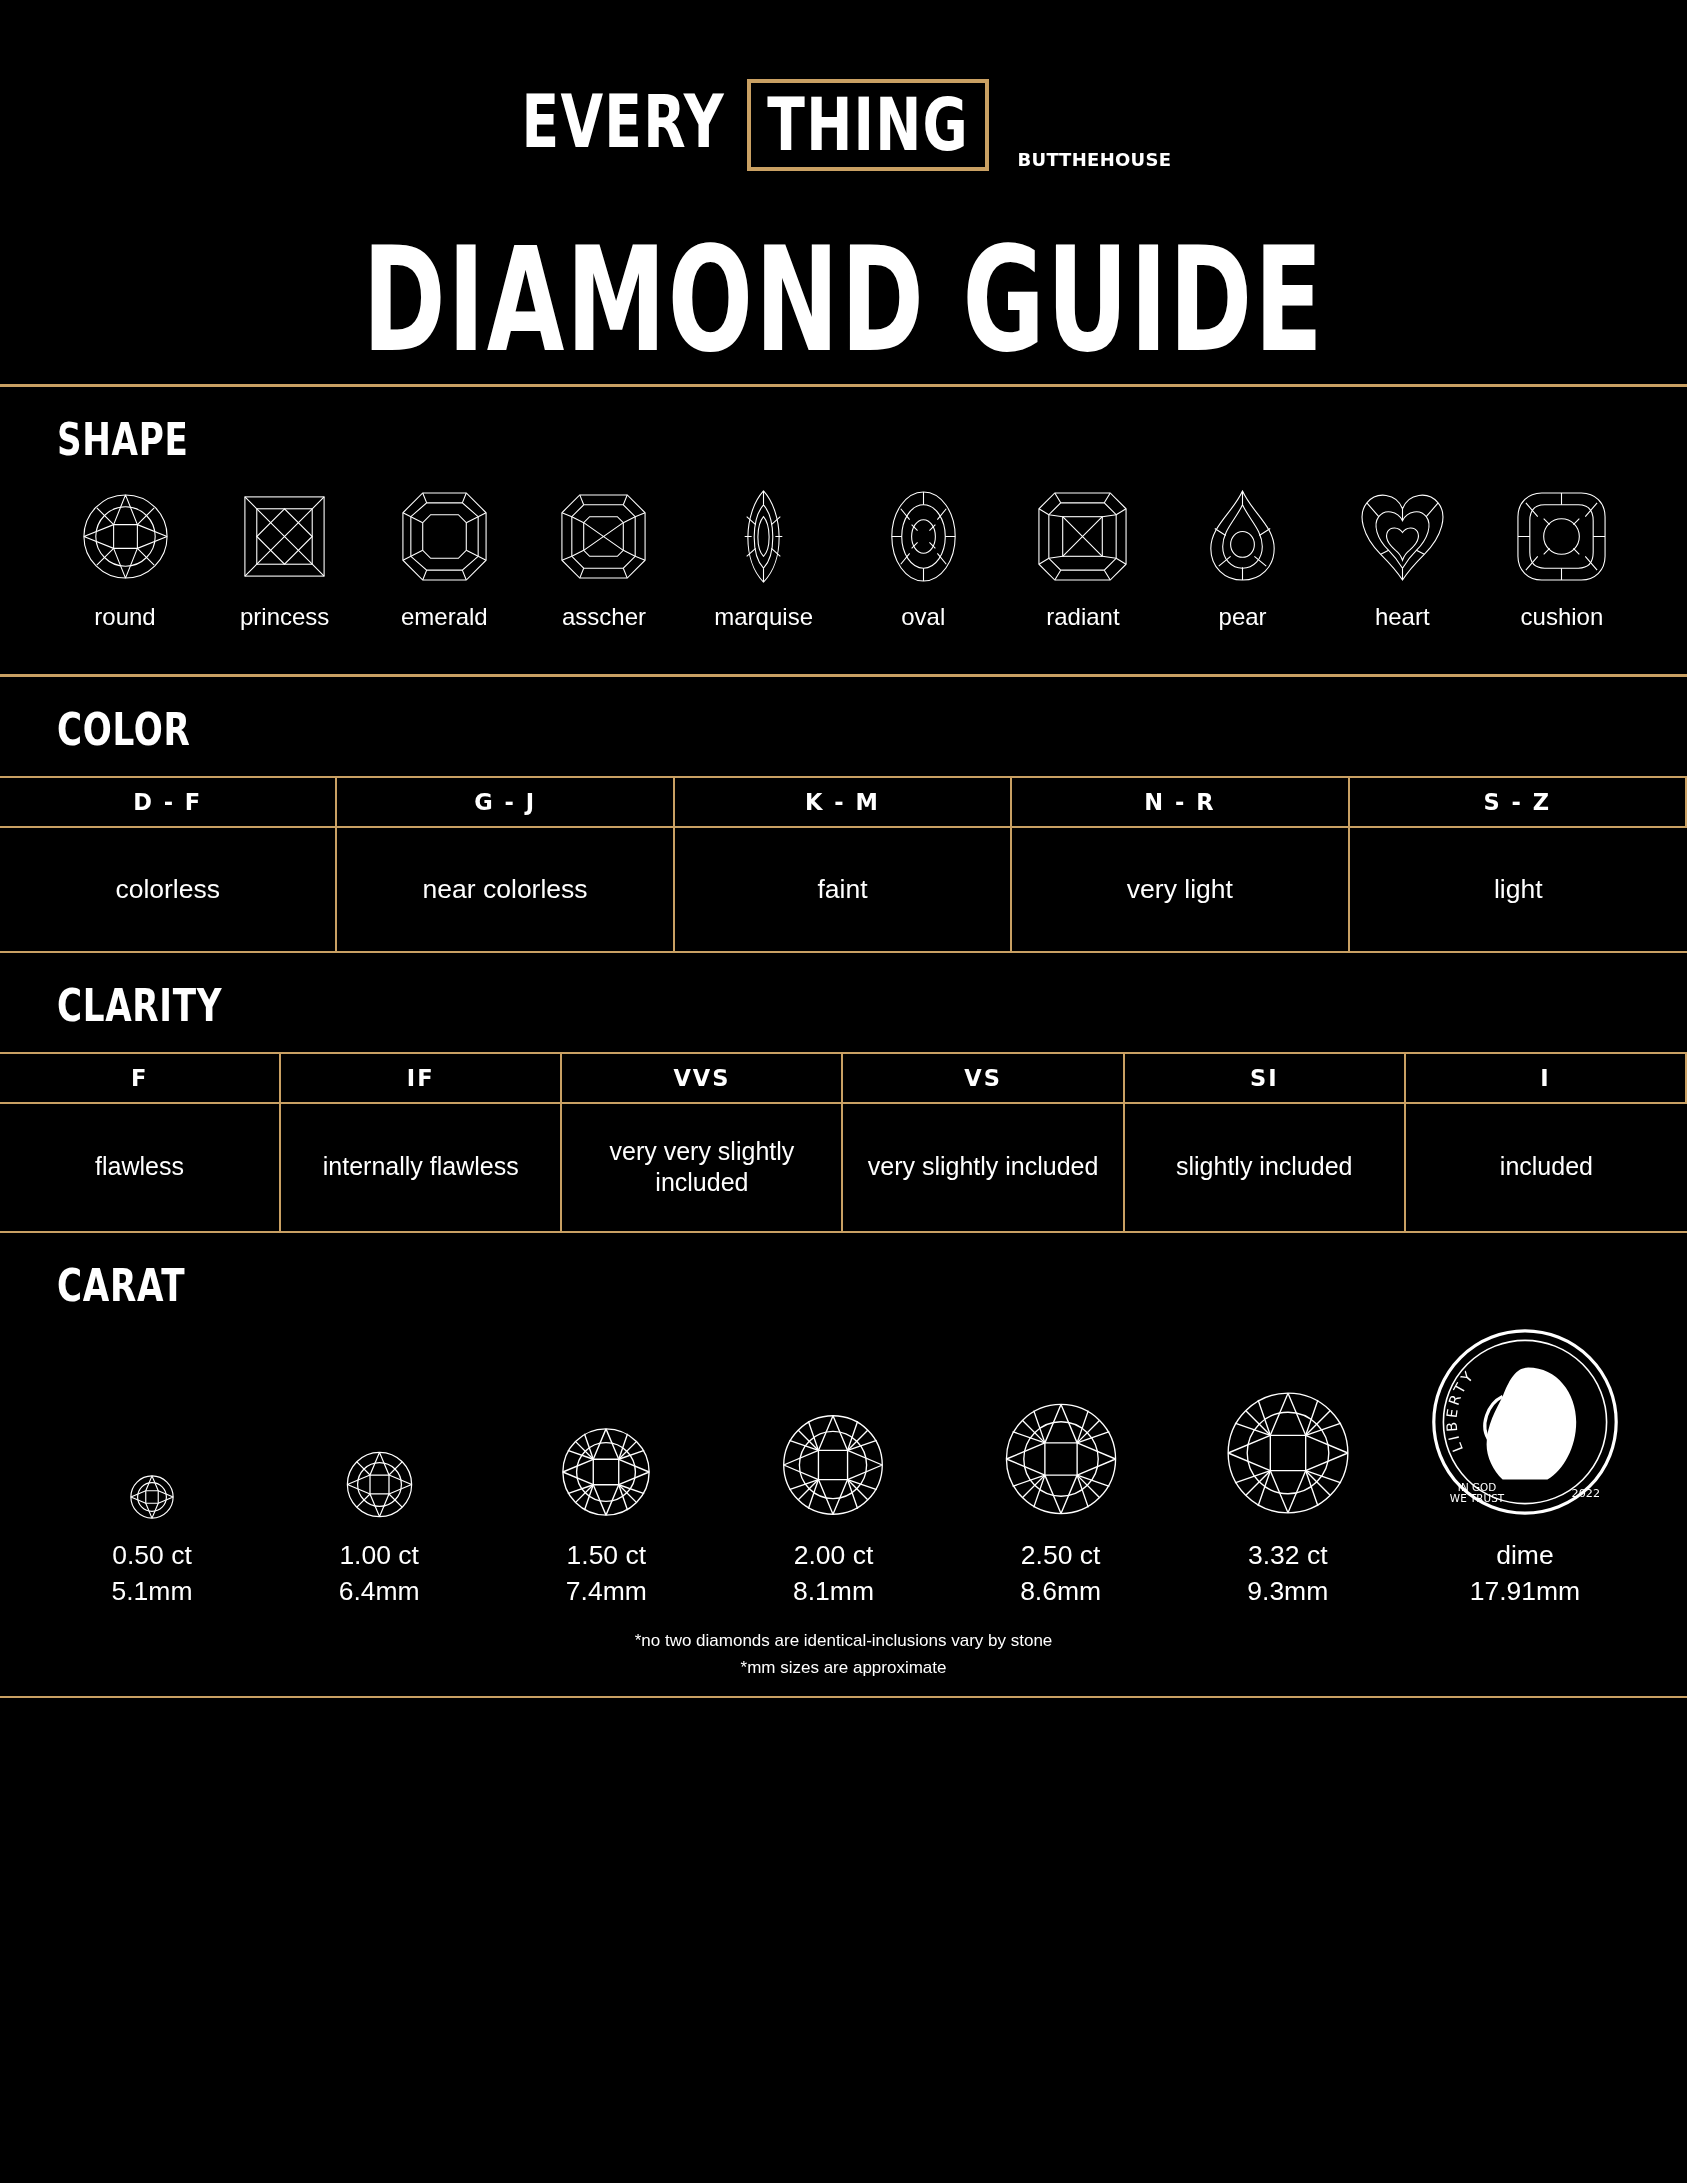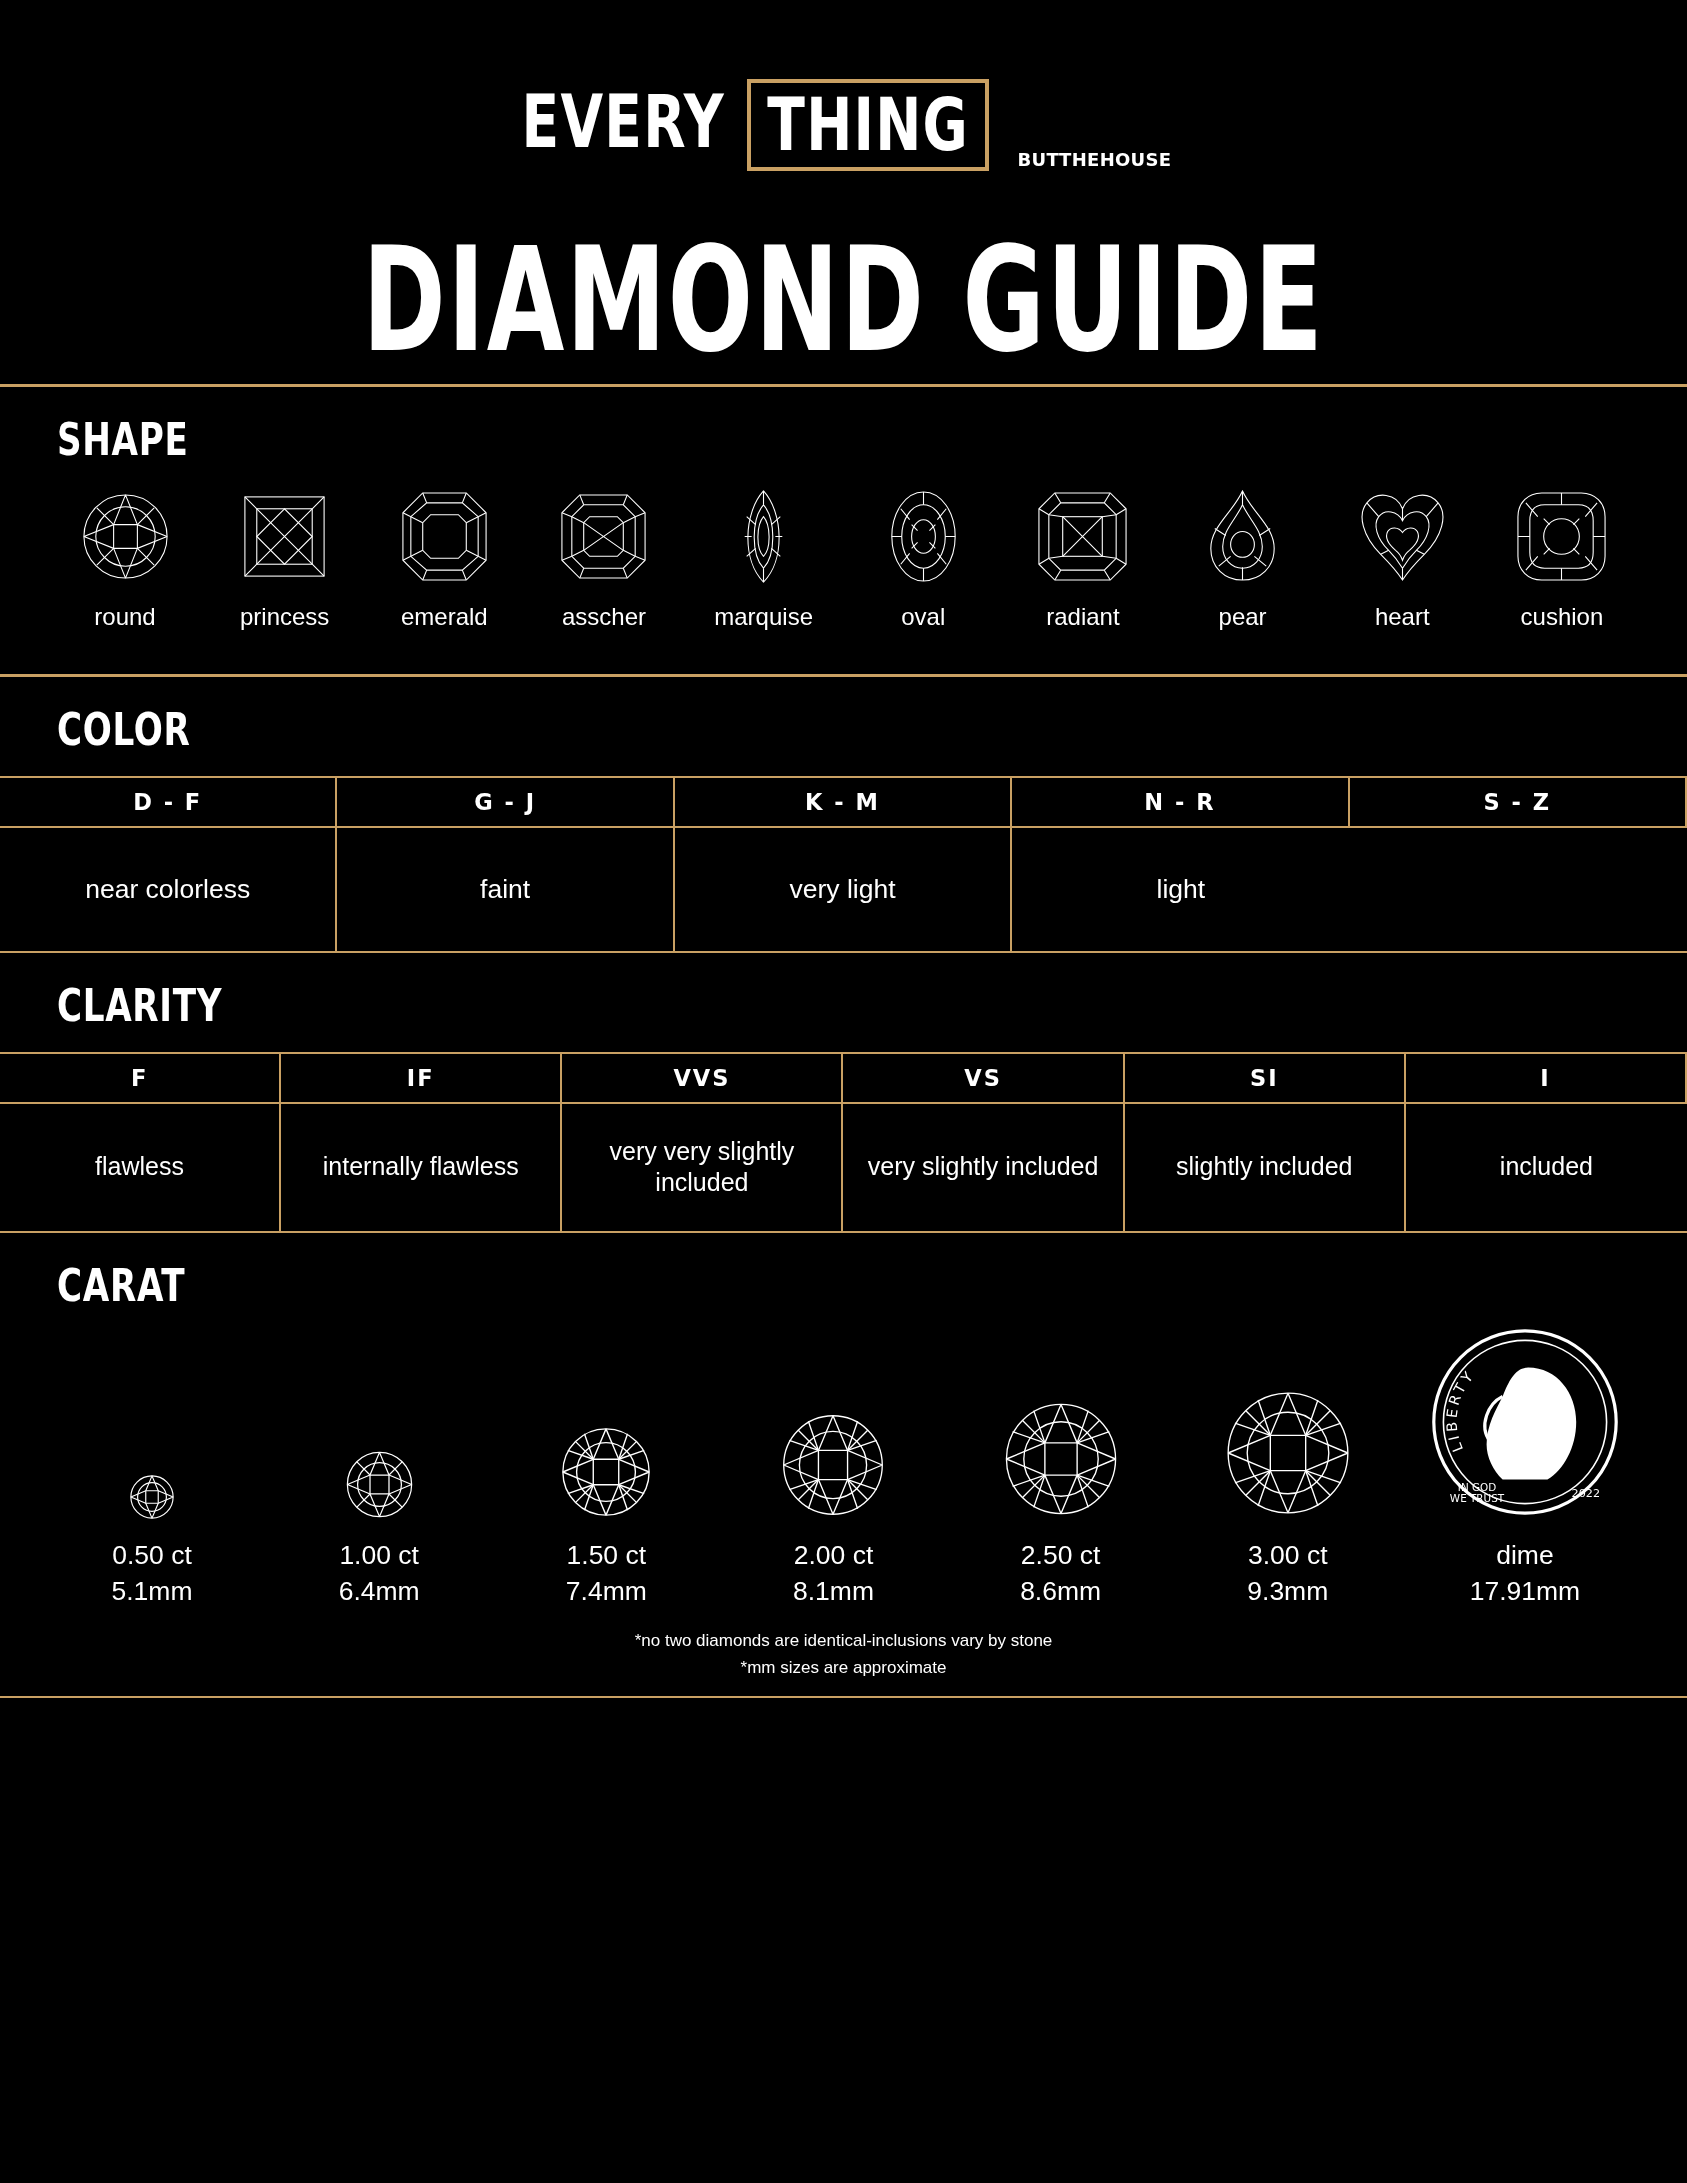--- a/index.html
+++ b/index.html
@@ -349,20 +349,21 @@
   <div class="rule"></div>
 
   <div class="section">
     <div class="section-title">COLOR</div>
     <div class="grid-table color-table">
       <div class="cell head-cell">D - F</div>
       <div class="cell head-cell">G - J</div>
       <div class="cell head-cell">K - M</div>
       <div class="cell head-cell">N - R</div>
       <div class="cell head-cell">S - Z</div>
+      <div class="cell body-cell">colorless</div>
       <div class="cell body-cell">near colorless</div>
       <div class="cell body-cell">faint</div>
       <div class="cell body-cell">very light</div>
       <div class="cell body-cell">light</div>
     </div>
   </div>
 
   <div class="section">
     <div class="section-title">CLARITY</div>
     <div class="grid-table clarity-table">
@@ -474,21 +475,21 @@
             <g fill="none" stroke="#ffffff" stroke-width="1.0">
               <circle cx="50" cy="50" r="44"></circle>
                 <circle cx="50" cy="50" r="30"></circle>
               <polygon points="37,37 63,37 63,63 37,63"></polygon>
               <path d="M6,50 L37,37 M50,6 L63,37 M94,50 L63,63 M50,94 L37,63 M6,50 L37,63 M50,6 L37,37 M94,50 L63,37 M50,94 L63,63"></path>
               <path d="M19,19 L37,37 M81,19 L63,37 M81,81 L63,63 M19,81 L37,63"></path>
               <path d="M28,11 L37,37 M72,11 L63,37 M89,28 L63,37 M89,72 L63,63 M72,89 L63,63 M28,89 L37,63 M11,72 L37,63 M11,28 L37,37"></path>
             </g>
           </svg>
         </div>
-        <div class="carat-label">3.00 ct</div>
+        <div class="carat-label">3.32 ct</div>
         <div class="carat-label" style="margin-top:0">9.3mm</div>
       </div>
 
       <div class="dime-cell">
         <div class="carat-icon" style="height:198px; align-items:center;">
           <svg width="192" height="192" viewBox="0 0 120 120">
             <circle cx="60" cy="60" r="57" fill="none" stroke="#ffffff" stroke-width="2"></circle>
             <circle cx="60" cy="60" r="51" fill="none" stroke="#ffffff" stroke-width="1"></circle>
             <path d="M62,26 C80,26 92,42 92,60 C92,76 84,90 74,96 L46,96 C40,90 36,82 36,74 C36,62 42,52 46,44 C50,34 54,26 62,26 Z" fill="#ffffff"></path>
             <path d="M46,44 C42,46 38,50 36,56 C34,62 35,68 38,72" fill="none" stroke="#ffffff" stroke-width="2"></path>

